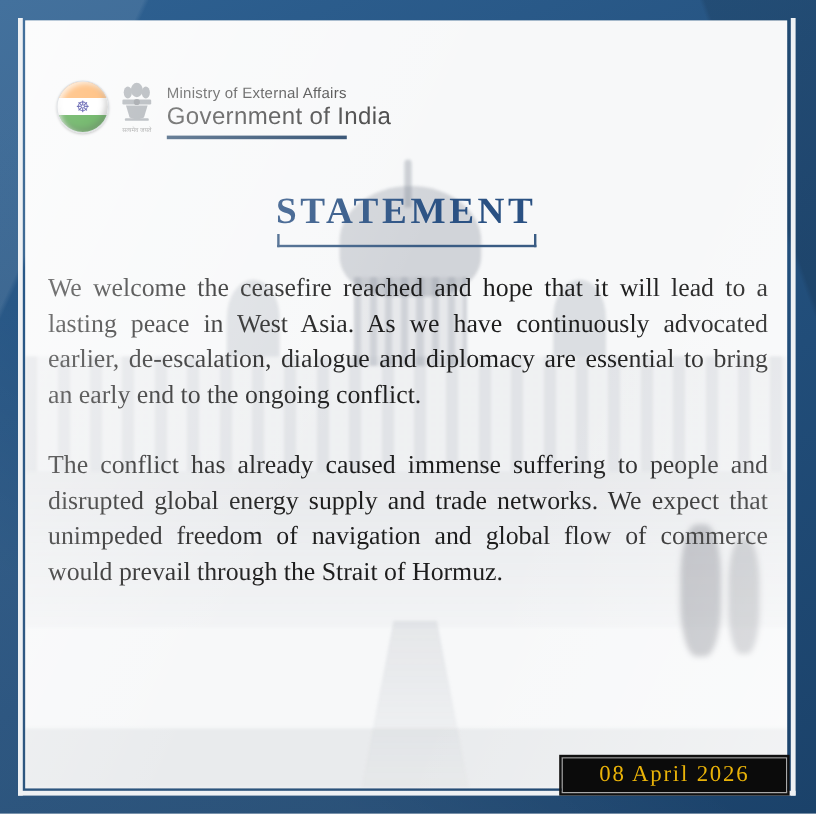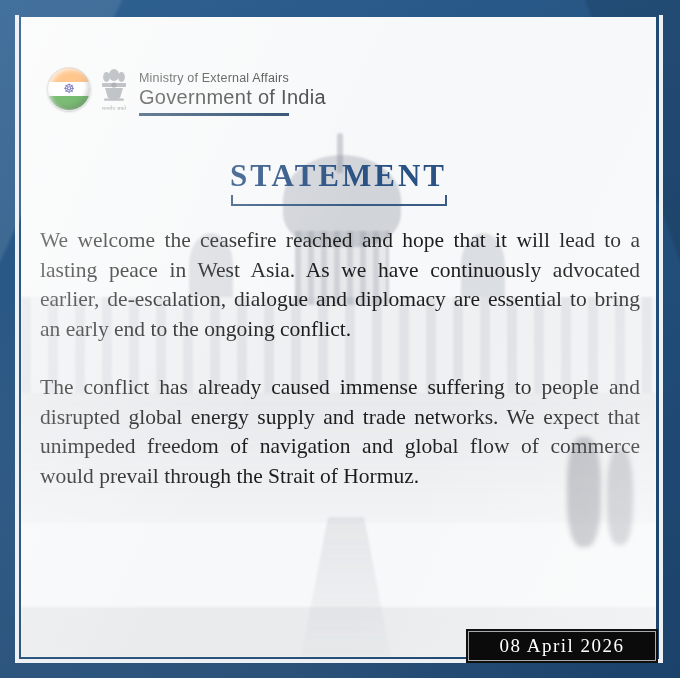--- a/index.html
+++ b/index.html
@@ -66,21 +66,21 @@
     border-left:2px solid #3a5c84;border-right:2px solid #3a5c84;border-bottom:2px solid #3a5c84;}
   
   .body-text{position:absolute;left:19px;top:209px;width:600px;
     font-family:"Liberation Serif","DejaVu Serif",serif;font-size:21.5px;line-height:29.5px;
     color:#1d1d1d;text-align:justify;}
   .body-text p{margin:0 0 29px 0;}
   
   .date-box{position:absolute;left:468px;top:631px;width:188px;height:30px;
     background:#0b0b0b;border:1px solid #a9a9a9;outline:2px solid #101010;
     display:flex;align-items:center;justify-content:center;box-sizing:border-box;}
-  .date-text{font-family:"Liberation Serif","DejaVu Serif",serif;font-size:19px;color:#ffffff;letter-spacing:1.5px;}
+  .date-text{font-family:"Liberation Serif","DejaVu Serif",serif;font-size:19px;color:#eab308;letter-spacing:1.5px;}
 </style>
 </head>
 <body>
 
 <div class="frame-texture"></div>
 <div class="pinstripe"></div>
 
 <div class="card">
 
   <div class="watermark">

